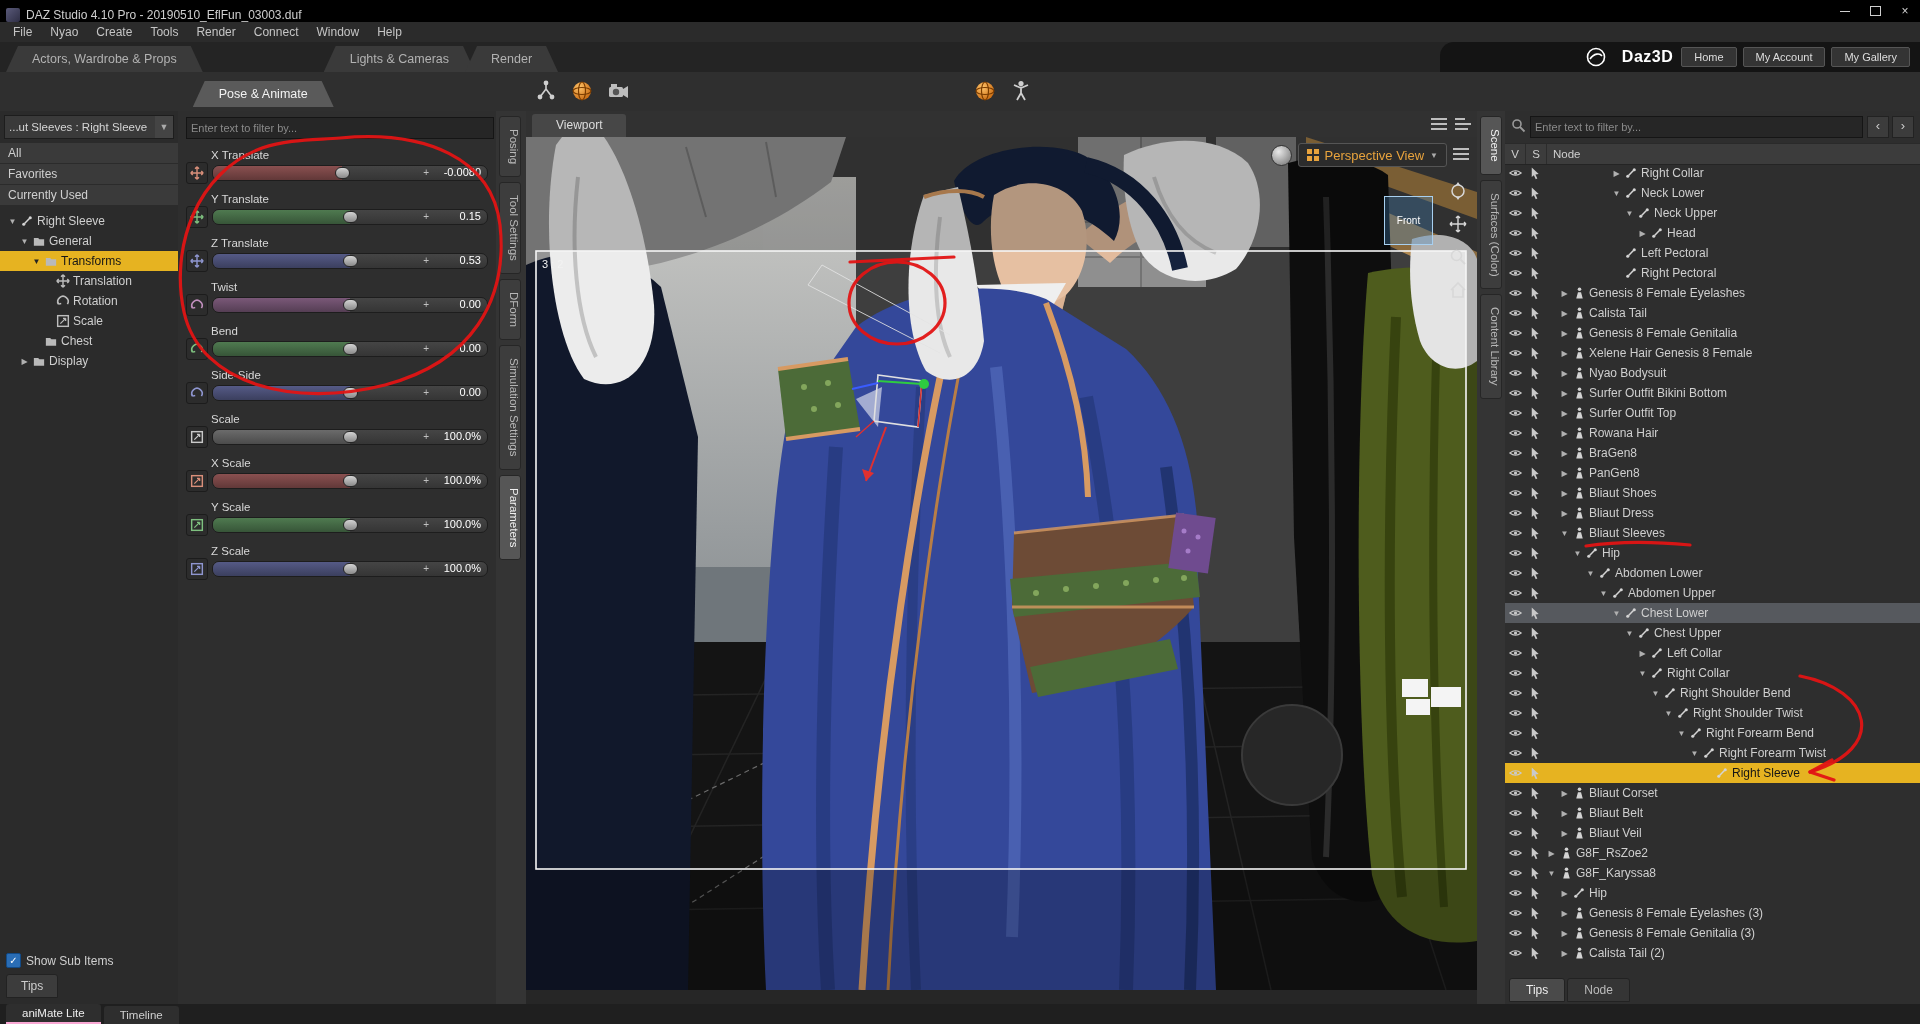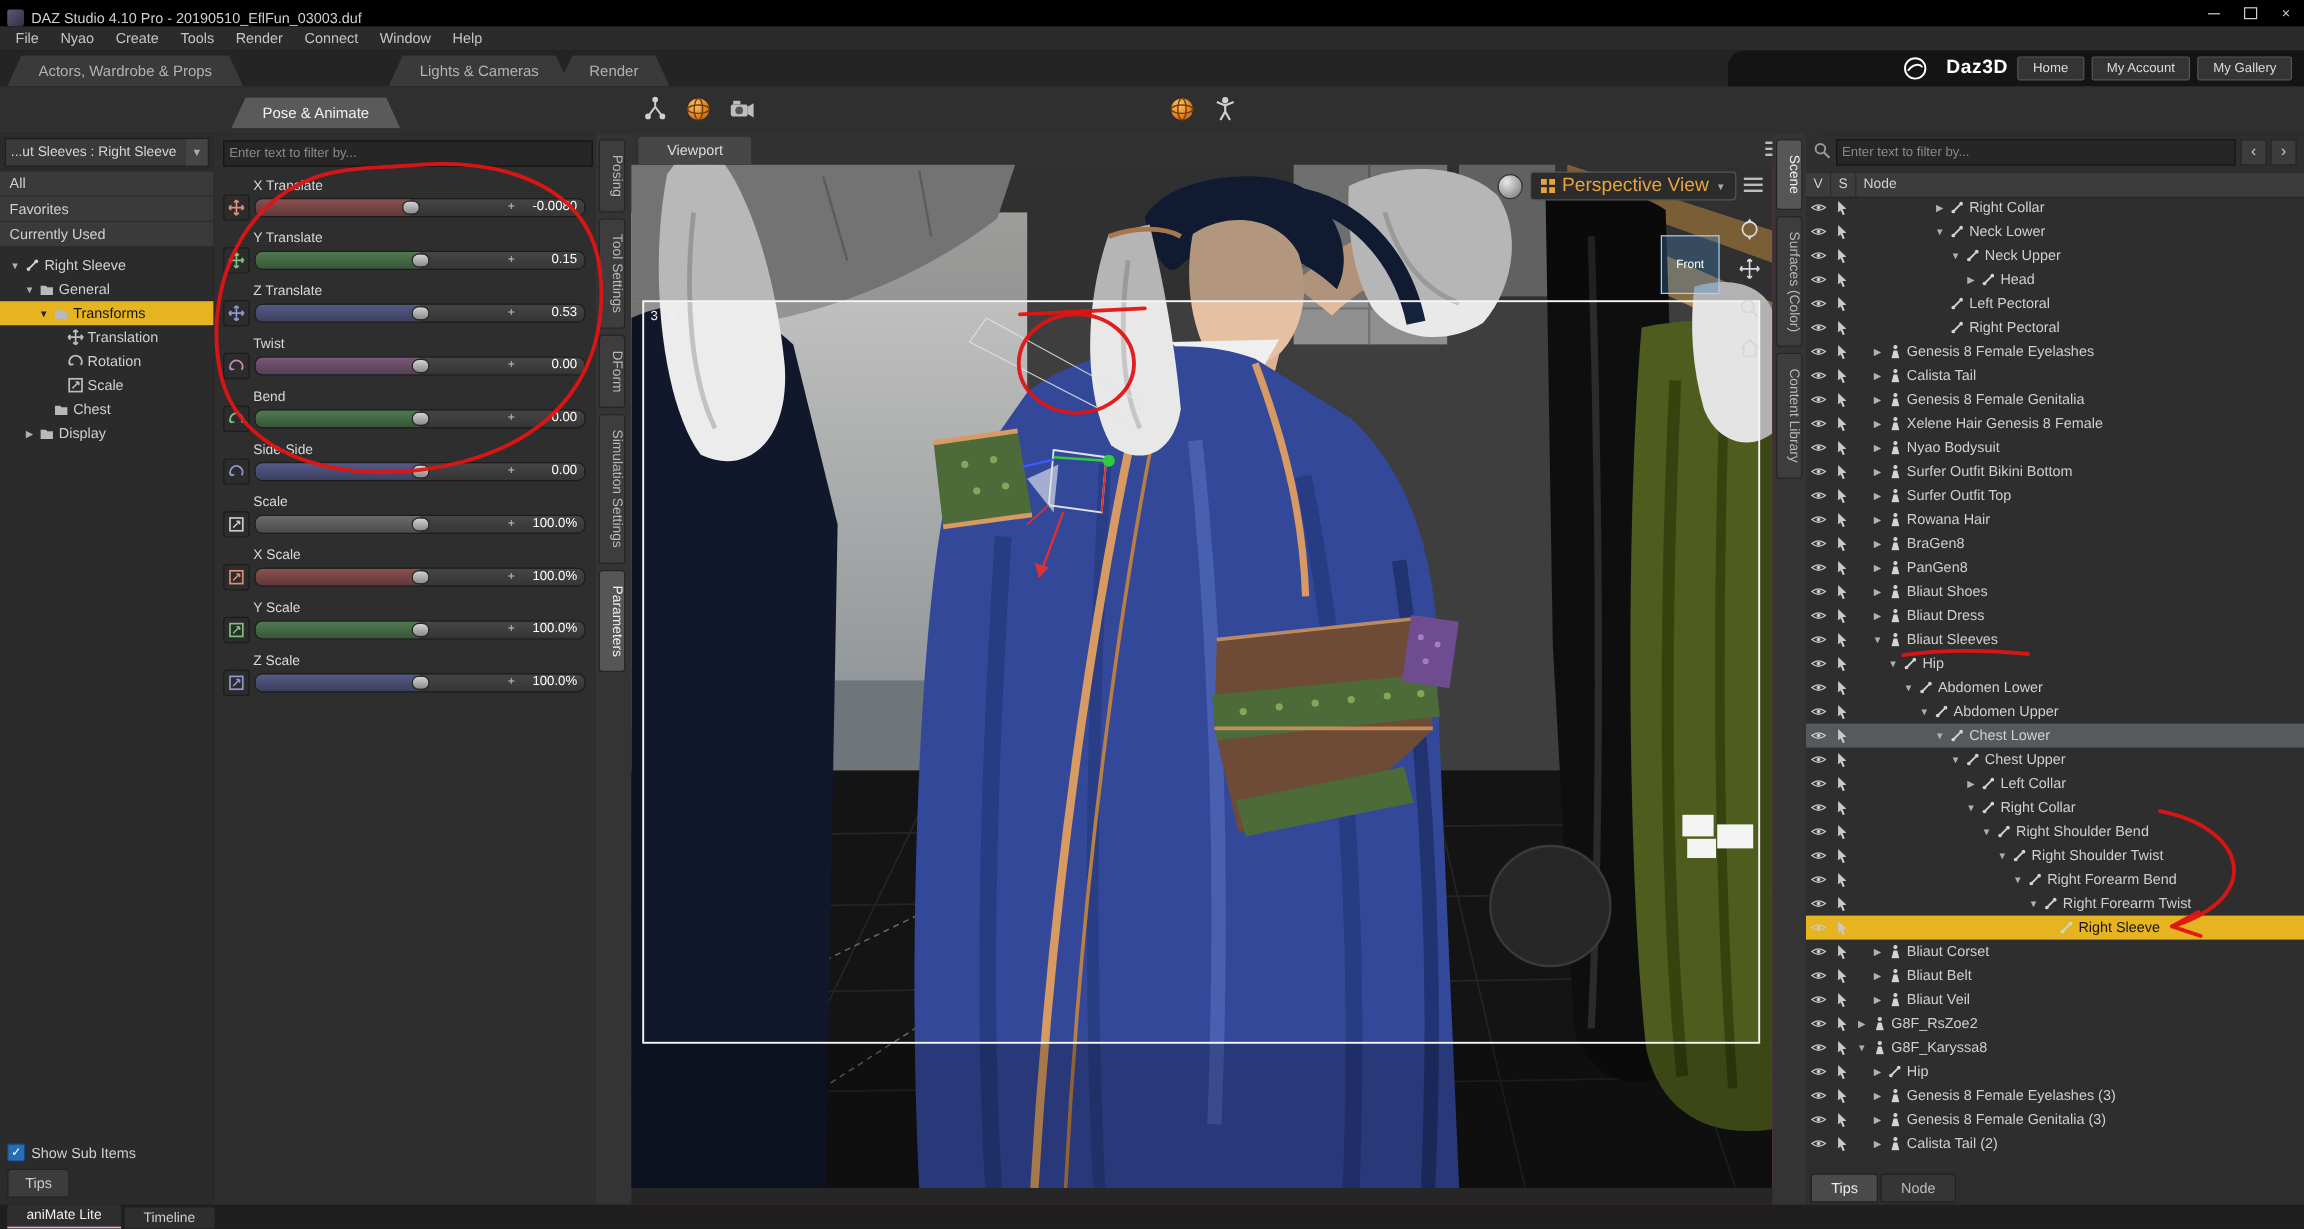--- a/index.html
+++ b/index.html
@@ -28,21 +28,21 @@
   .brand-btn{background:#343434;border:1px solid #555;color:#ddd;font-size:11px;padding:3px 12px;border-radius:2px;}
   
   .toolbar{position:absolute;top:72px;left:0;right:0;height:39px;background:#2f2f2f;border-bottom:1px solid #1c1c1c;}
   .tb-group{position:absolute;top:6px;display:flex;gap:10px;}
   .tb-icon{width:26px;height:26px;display:flex;align-items:center;justify-content:center;}
   
   .main{position:absolute;top:111px;left:0;right:0;bottom:20px;}
   .left-tree{position:absolute;left:0;top:0;bottom:0;width:178px;background:#2b2b2b;border-right:1px solid #1a1a1a;}
   .params{position:absolute;left:178px;top:0;bottom:0;width:318px;background:#2e2e2e;border-right:1px solid #1a1a1a;}
   .lstrip{position:absolute;left:496px;top:0;bottom:0;width:30px;background:#343434;border-right:1px solid #1a1a1a;}
-  .vp{position:absolute;left:526px;top:0;bottom:0;width:951px;background:#be185d;border-right:1px solid #1a1a1a;padding-left:40px;}
+  .vp{position:absolute;left:526px;top:0;bottom:0;width:951px;background:#c4b5fd;border-right:1px solid #1a1a1a;}
   .rstrip{position:absolute;left:1477px;top:0;bottom:0;width:28px;background:#343434;border-right:1px solid #1a1a1a;}
   .scene{position:absolute;left:1505px;top:0;right:0;bottom:0;background:#2e2e2e;}
   
   .ctx-select{position:absolute;left:4px;right:4px;top:4px;height:22px;background:#3a3a3a;border:1px solid #1d1d1d;display:flex;align-items:center;color:#d5d5d5;font-size:11.5px;}
   .ctx-select .txt{flex:1;padding:0 4px;white-space:nowrap;overflow:hidden;}
   .ctx-caret{width:18px;text-align:center;color:#aaa;font-size:9px;background:#444;height:100%;line-height:22px;}
   .qfilters{position:absolute;left:0;right:0;top:32px;}
   .qf-item{height:20px;line-height:20px;background:#3a3a3a;margin-bottom:1px;padding-left:8px;color:#d0d0d0;font-size:12px;}
   .ltree{position:absolute;left:0;right:0;top:100px;}
   .tree-row{display:flex;align-items:center;height:20px;color:#cfcfcf;white-space:nowrap;font-size:12px;}
@@ -72,21 +72,21 @@
   
   .vp-tabrow{position:absolute;top:0;left:0;right:0;height:26px;background:#313131;border-bottom:1px solid #1f1f1f;}
   .vp-tab{position:absolute;left:6px;top:3px;height:23px;line-height:23px;padding:0 24px;background:#474747;color:#ddd;border-radius:3px 3px 0 0;font-size:12px;}
   .pane-icons{position:absolute;right:6px;top:6px;display:flex;gap:8px;}
   .vp-scene{position:absolute;top:26px;left:0;width:951px;height:853px;background:#3e3e3e;overflow:hidden;}
   .vp-under{position:absolute;top:879px;left:0;right:0;bottom:0;background:#262626;}
   .frame-label{position:absolute;left:16px;top:121px;color:#f2f2f2;font-size:11px;z-index:6;}
   .vp-viewbar{position:absolute;top:6px;right:8px;display:flex;gap:6px;align-items:center;z-index:6;}
   .view-ball{width:19px;height:19px;border-radius:50%;background:radial-gradient(circle at 35% 30%,#e8e8e8,#6f6f6f);border:1px solid #333;}
   .view-dd{height:22px;display:flex;align-items:center;gap:6px;background:#2c2c2c;border:1px solid #555;border-radius:3px;padding:0 8px;}
-  .view-dd .lbl{color:#e8a33d;font-size:16px;white-space:nowrap;}
+  .view-dd .lbl{color:#e8a33d;font-size:13px;white-space:nowrap;}
   .view-dd .caret{color:#aaa;font-size:8px;}
   .vp-tools{position:absolute;top:44px;right:9px;display:flex;flex-direction:column;gap:10px;z-index:6;}
   .front-cube{position:absolute;left:858px;top:59px;width:47px;height:47px;background:rgba(70,140,200,.30);border:1px solid #a8d0f0;color:#fff;font-size:10px;display:flex;align-items:center;justify-content:center;z-index:5;}
   
   .sc-search{position:absolute;left:0;right:0;top:4px;height:24px;display:flex;align-items:center;gap:4px;padding:0 6px;}
   .sc-input{flex:1;height:20px;background:#262626;border:1px solid #151515;color:#bbb;font-size:11px;padding:0 4px;}
   .sc-input::placeholder{color:#8a8a8a;}
   .sc-btn{width:20px;height:20px;background:#3c3c3c;border:1px solid #222;color:#ccc;text-align:center;line-height:18px;font-size:13px;}
   .sc-header{position:absolute;left:0;right:0;top:32px;height:20px;background:#3c3c3c;border-top:1px solid #2a2a2a;border-bottom:1px solid #242424;display:flex;color:#cfcfcf;font-size:11.5px;}
   .hV,.hS{width:20px;text-align:center;line-height:20px;border-right:1px solid #2c2c2c;}

